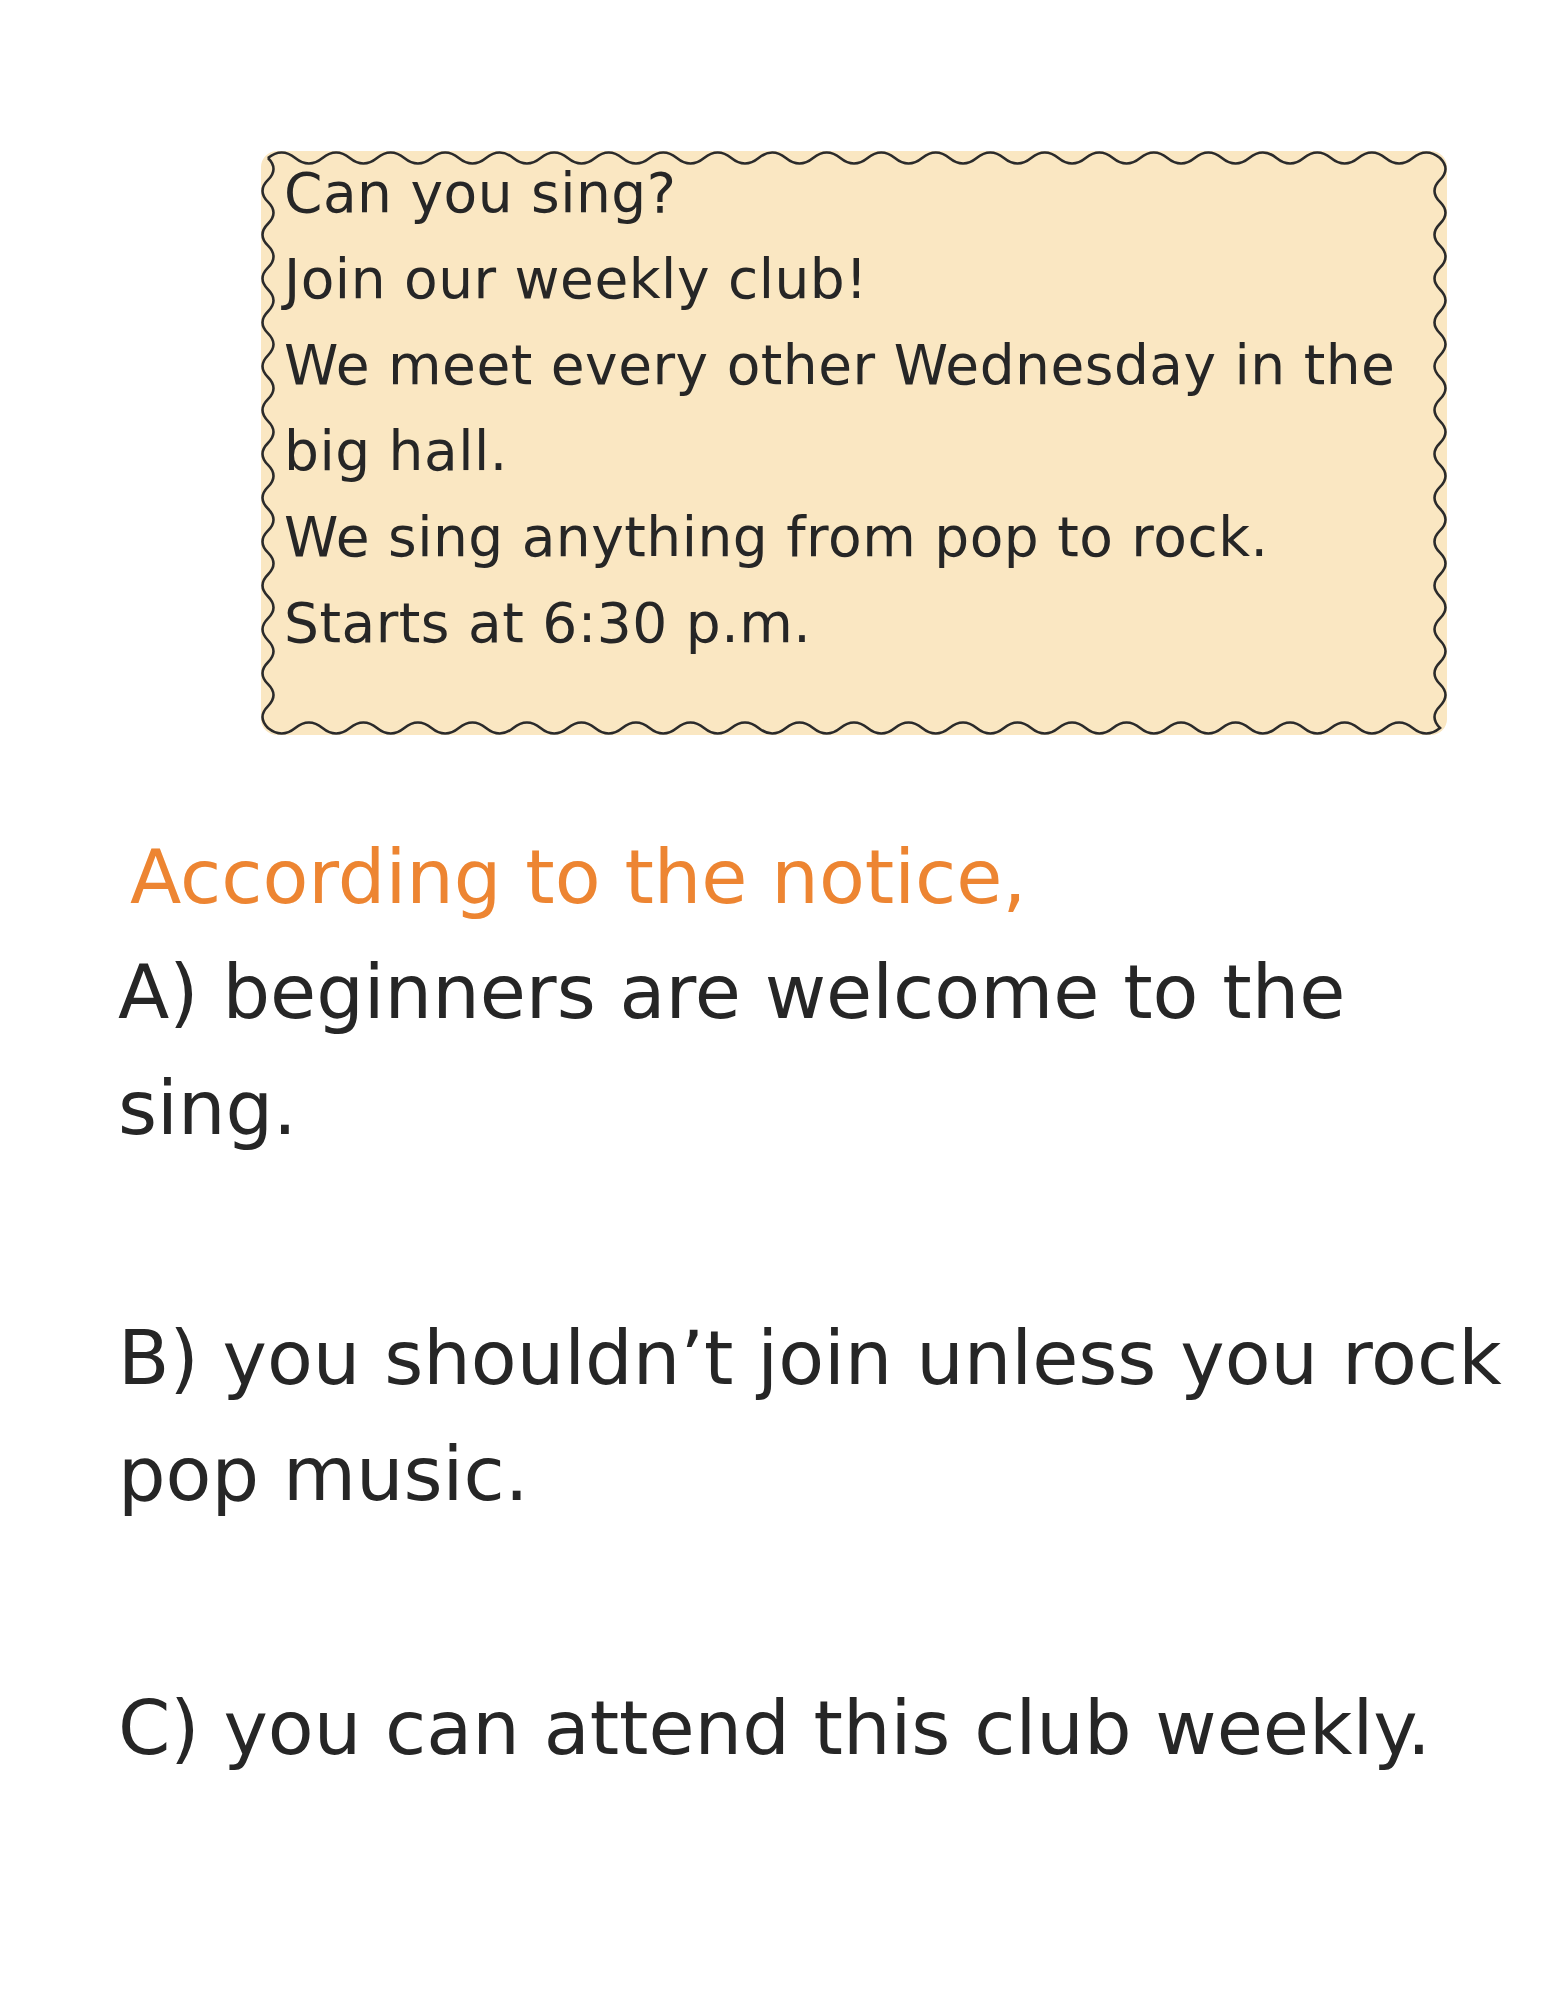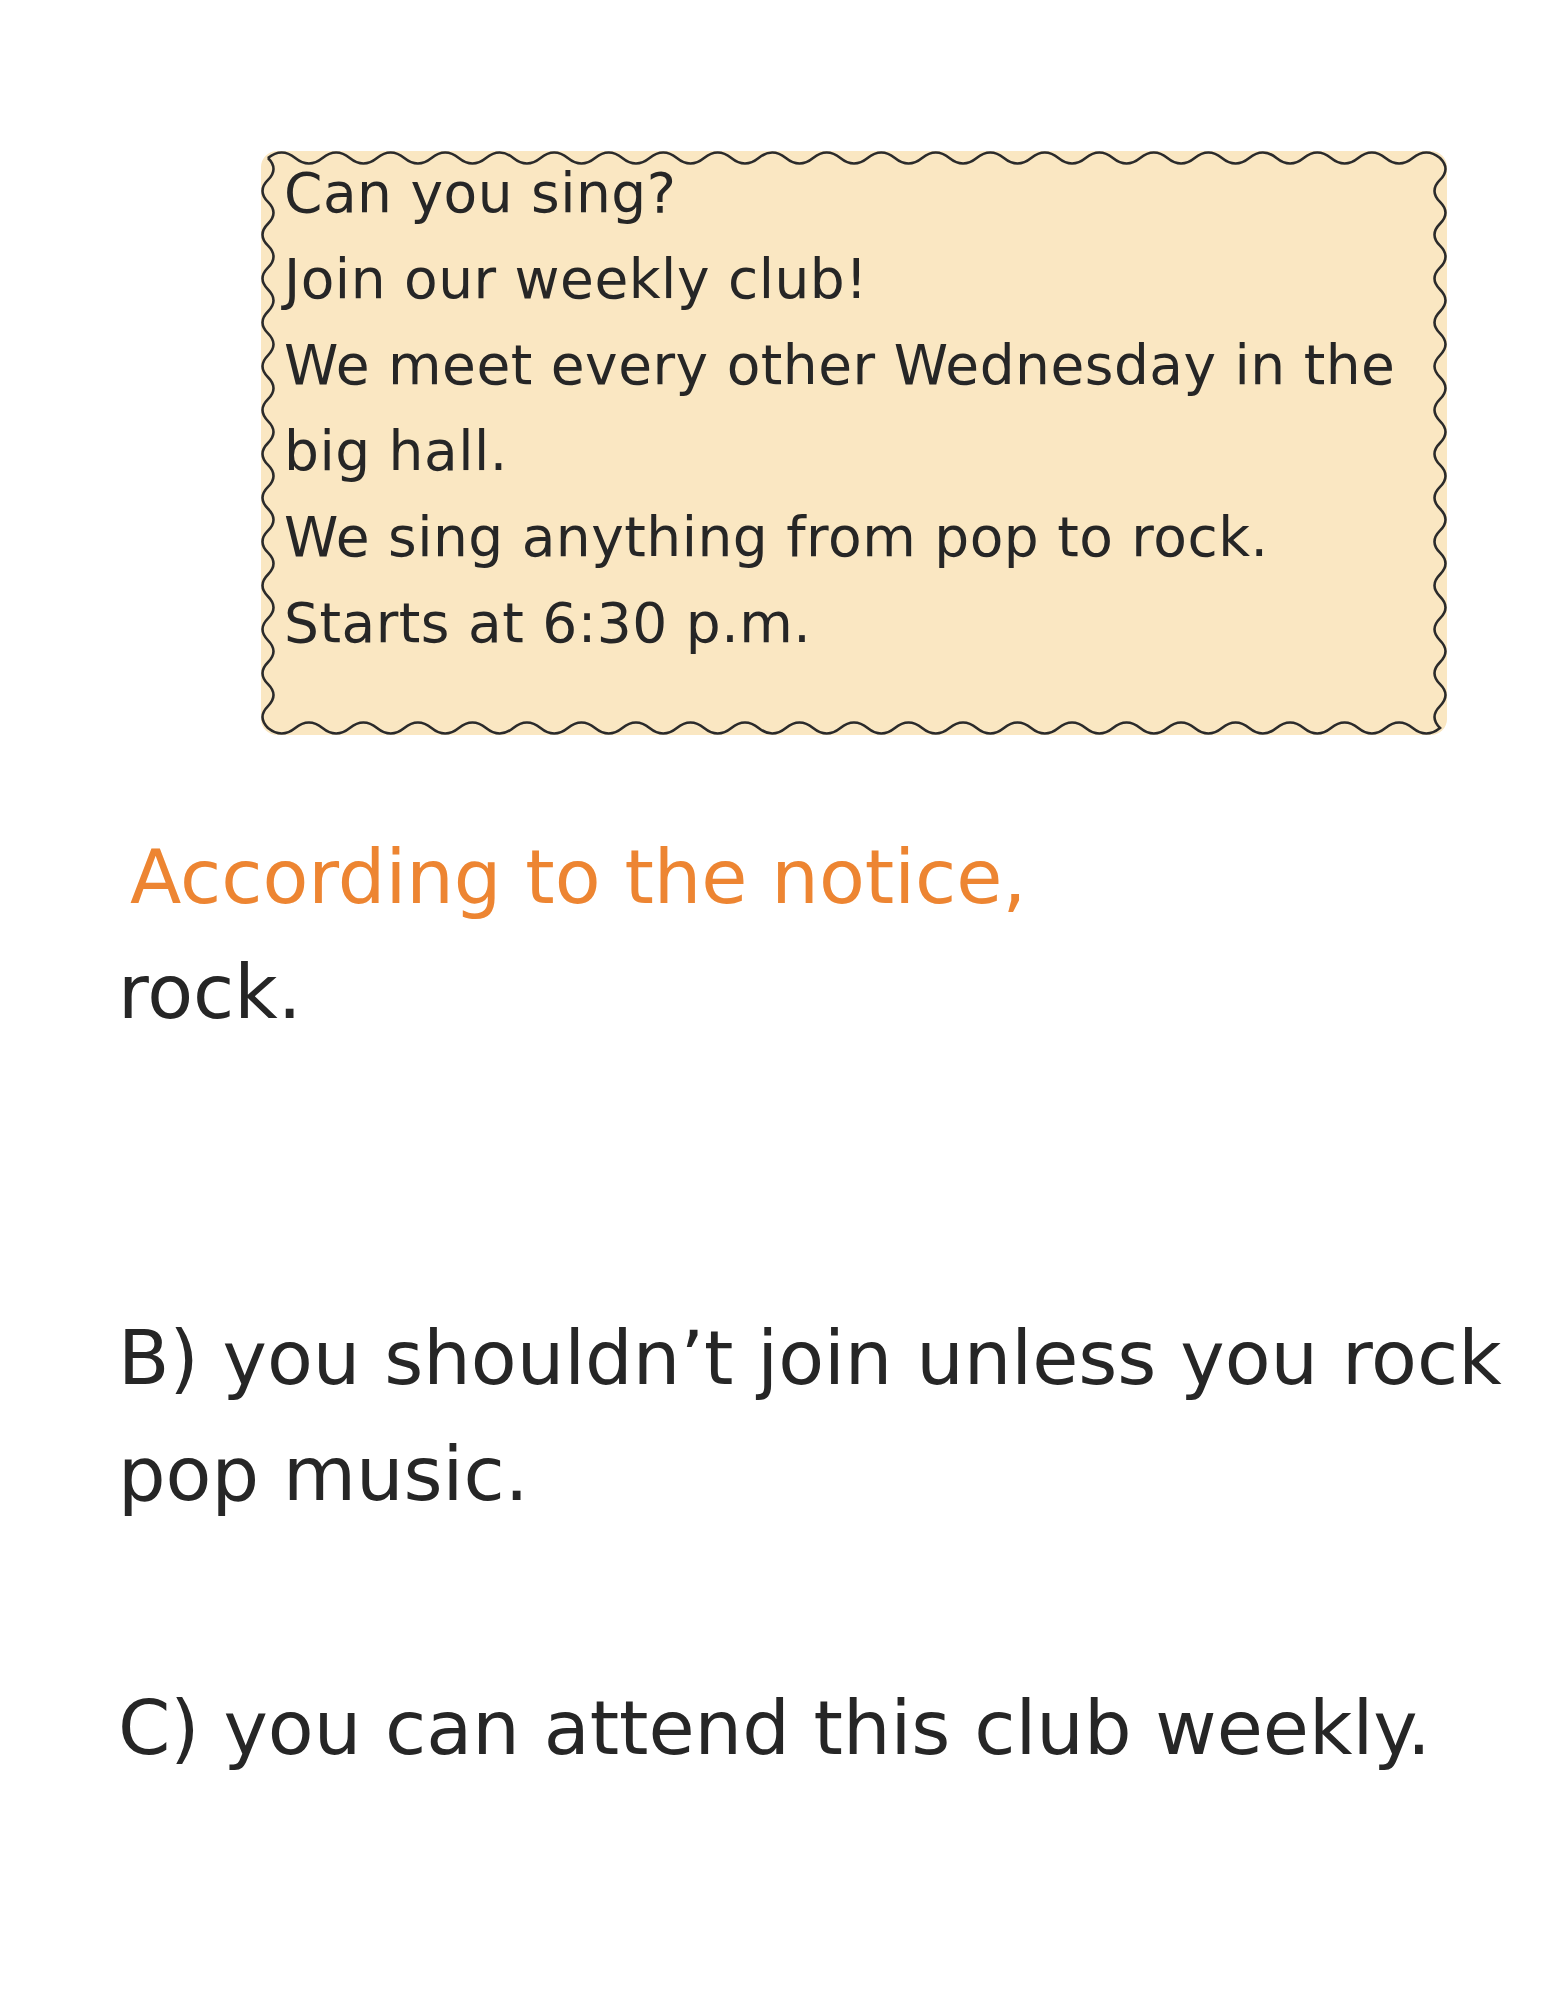--- a/index.html
+++ b/index.html
@@ -61,21 +61,22 @@
       <div class="nline">We meet every other Wednesday in the</div>
       <div class="nline">big hall.</div>
       <div class="nline">We sing anything from pop to rock.</div>
       <div class="nline">Starts at 6:30 p.m.</div>
     </div>
   </section>
 
   <h2 class="prompt">According to the notice,</h2>
 
   <div class="option" id="opt-a">
-    <div class="oline">rock.</div>
+    <div class="oline">A) beginners are welcome to the</div>
+    <div class="oline">sing.</div>
   </div>
 
   <div class="option" id="opt-b">
     <div class="oline">B) you shouldn’t join unless you rock</div>
     <div class="oline">pop music.</div>
   </div>
 
   <div class="option" id="opt-c">
     <div class="oline">C) you can attend this club weekly.</div>
   </div>

